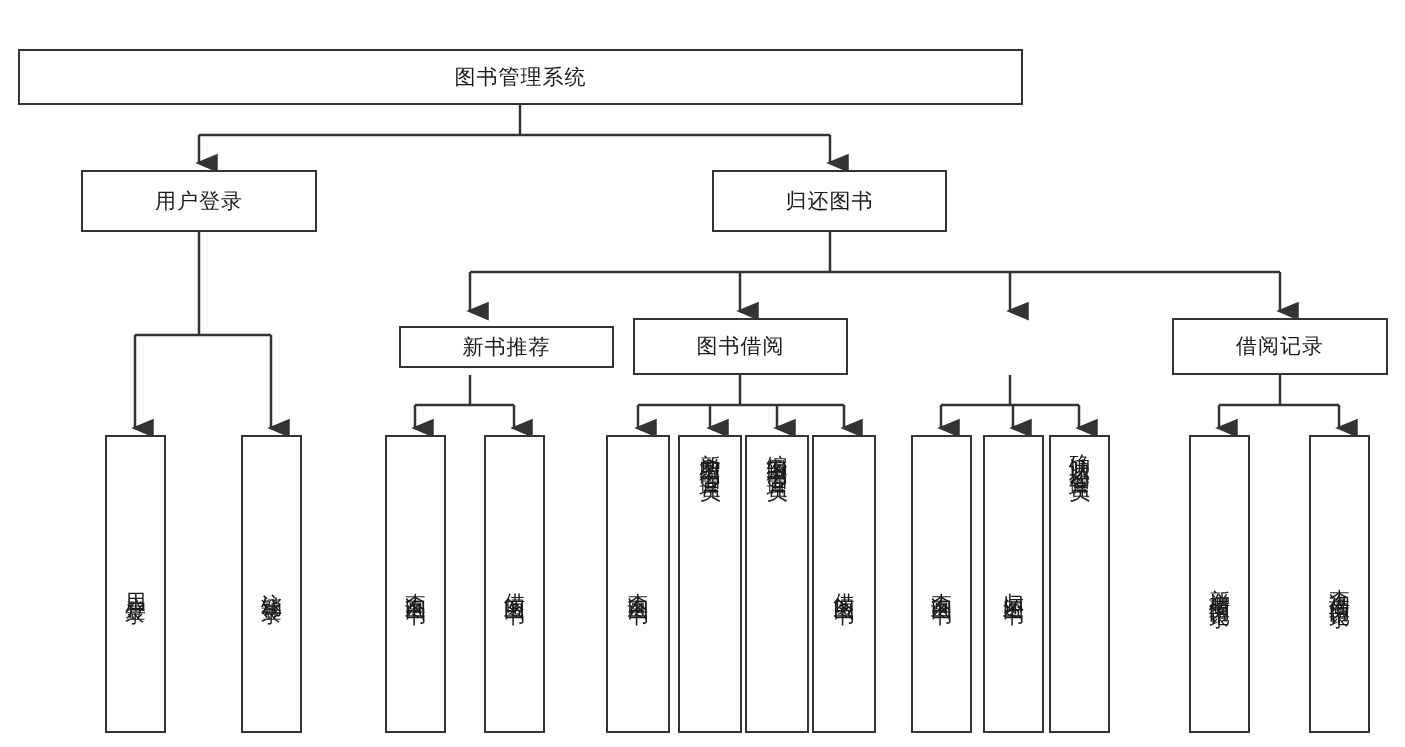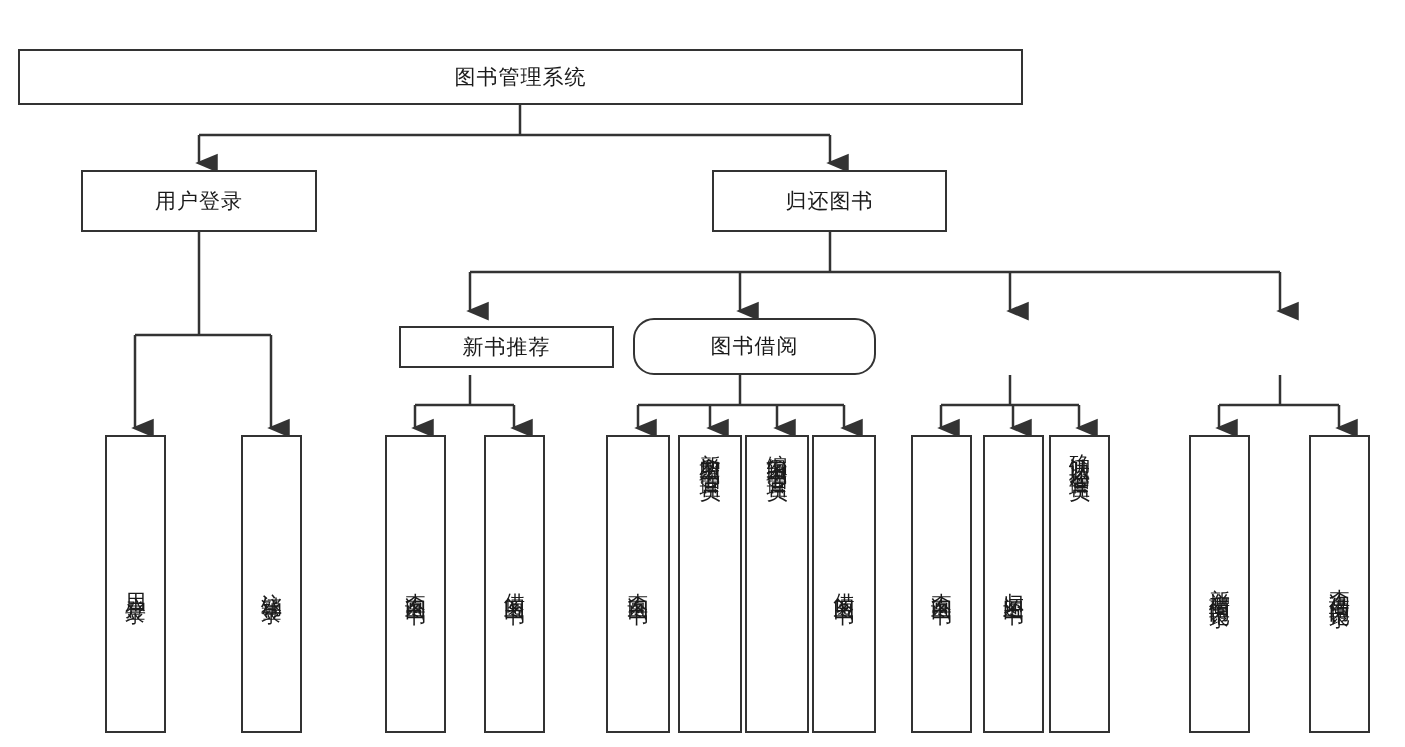--- a/index.html
+++ b/index.html
@@ -126,25 +126,28 @@
   </div>
 
   <div class="node-box" style="left:712px; top:170px; width:235px; height:62px;">
     <span class="node-label-h">归还图书</span>
   </div>
 
   <div class="node-box" style="left:363px; top:326px; width:215px; height:42px;margin-left:36px;">
     <span class="node-label-h">新书推荐</span>
   </div>
 
-  <div class="node-box" style="left:633px; top:318px; width:243px; height:57px;border-radius:21px;">
+  <div class="node-box" style="left:633px; top:318px; width:215px; height:57px;">
     <span class="node-label-h">图书借阅</span>
   </div>
 
 
+  <div class="node-box" style="left:1172px; top:318px; width:216px; height:57px;">
+    <span class="node-label-h">借阅记录</span>
+  </div>
 
   <div class="node-box" style="left:105px; top:435px; width:61px; height:298px;">
     <span class="node-label-v">用户登录</span>
   </div>
 
   <div class="node-box" style="left:241px; top:435px; width:61px; height:298px;">
     <span class="node-label-v">注销登录</span>
   </div>
 
   <div class="node-box" style="left:385px; top:435px; width:61px; height:298px;">

